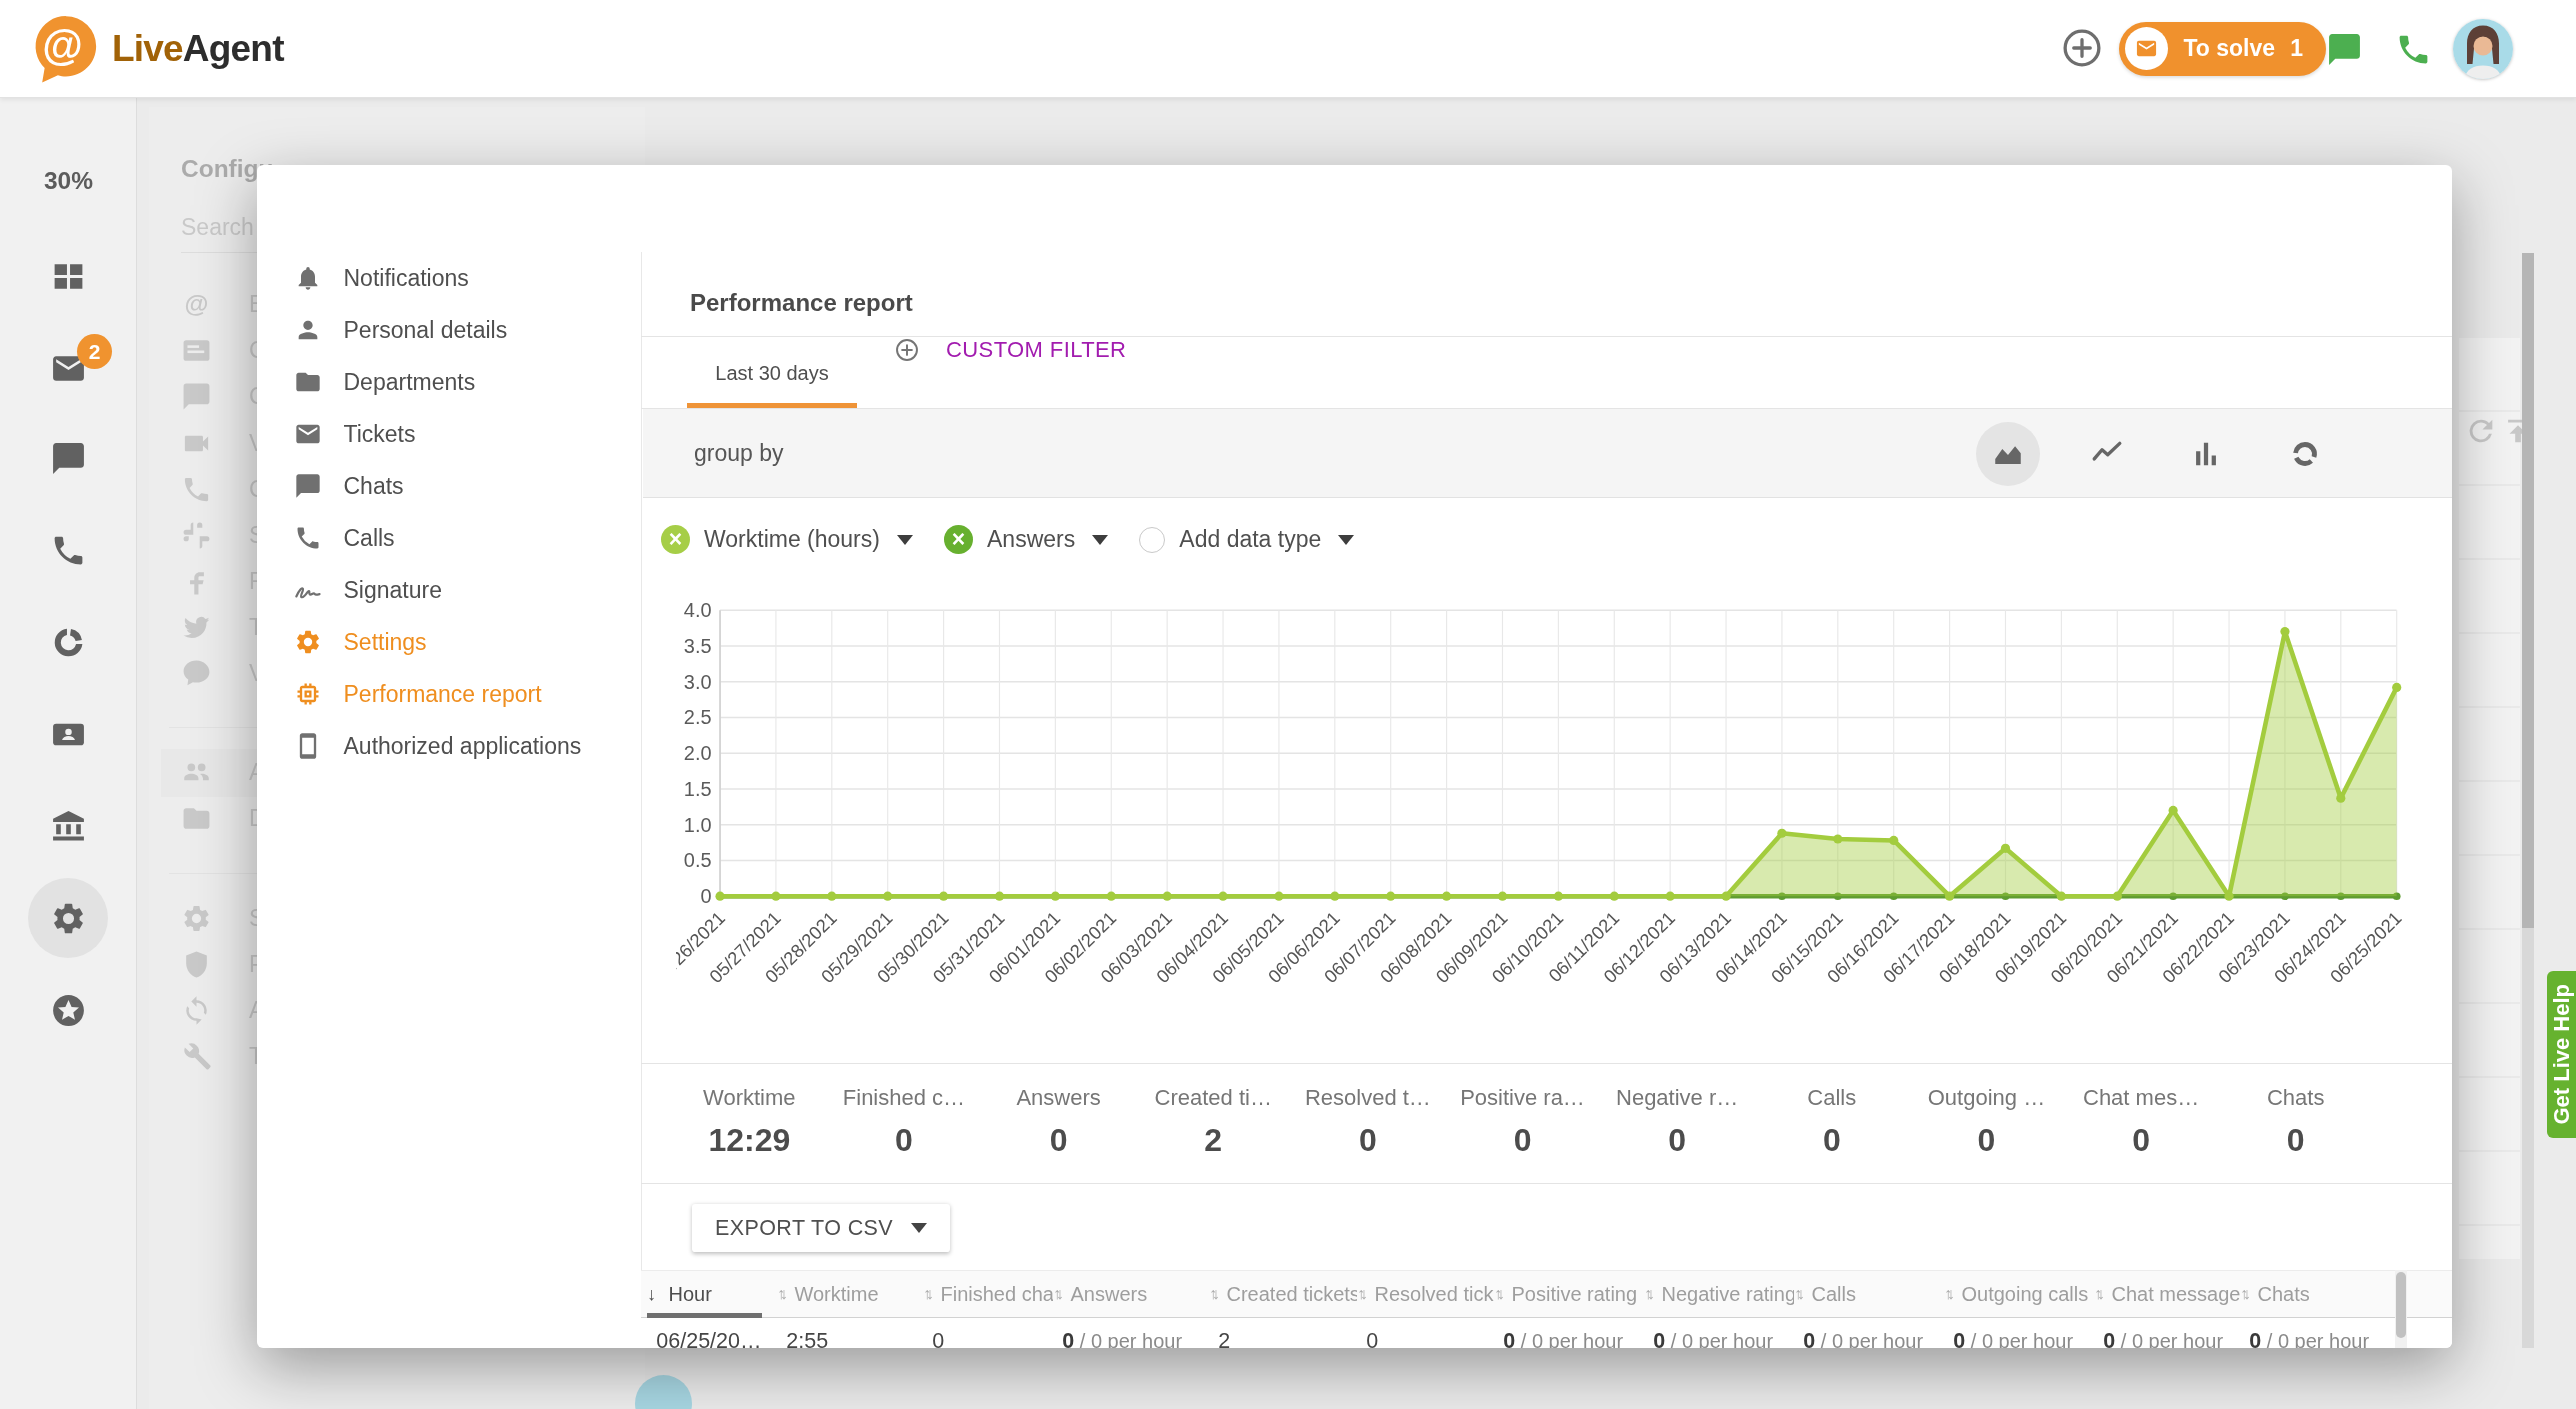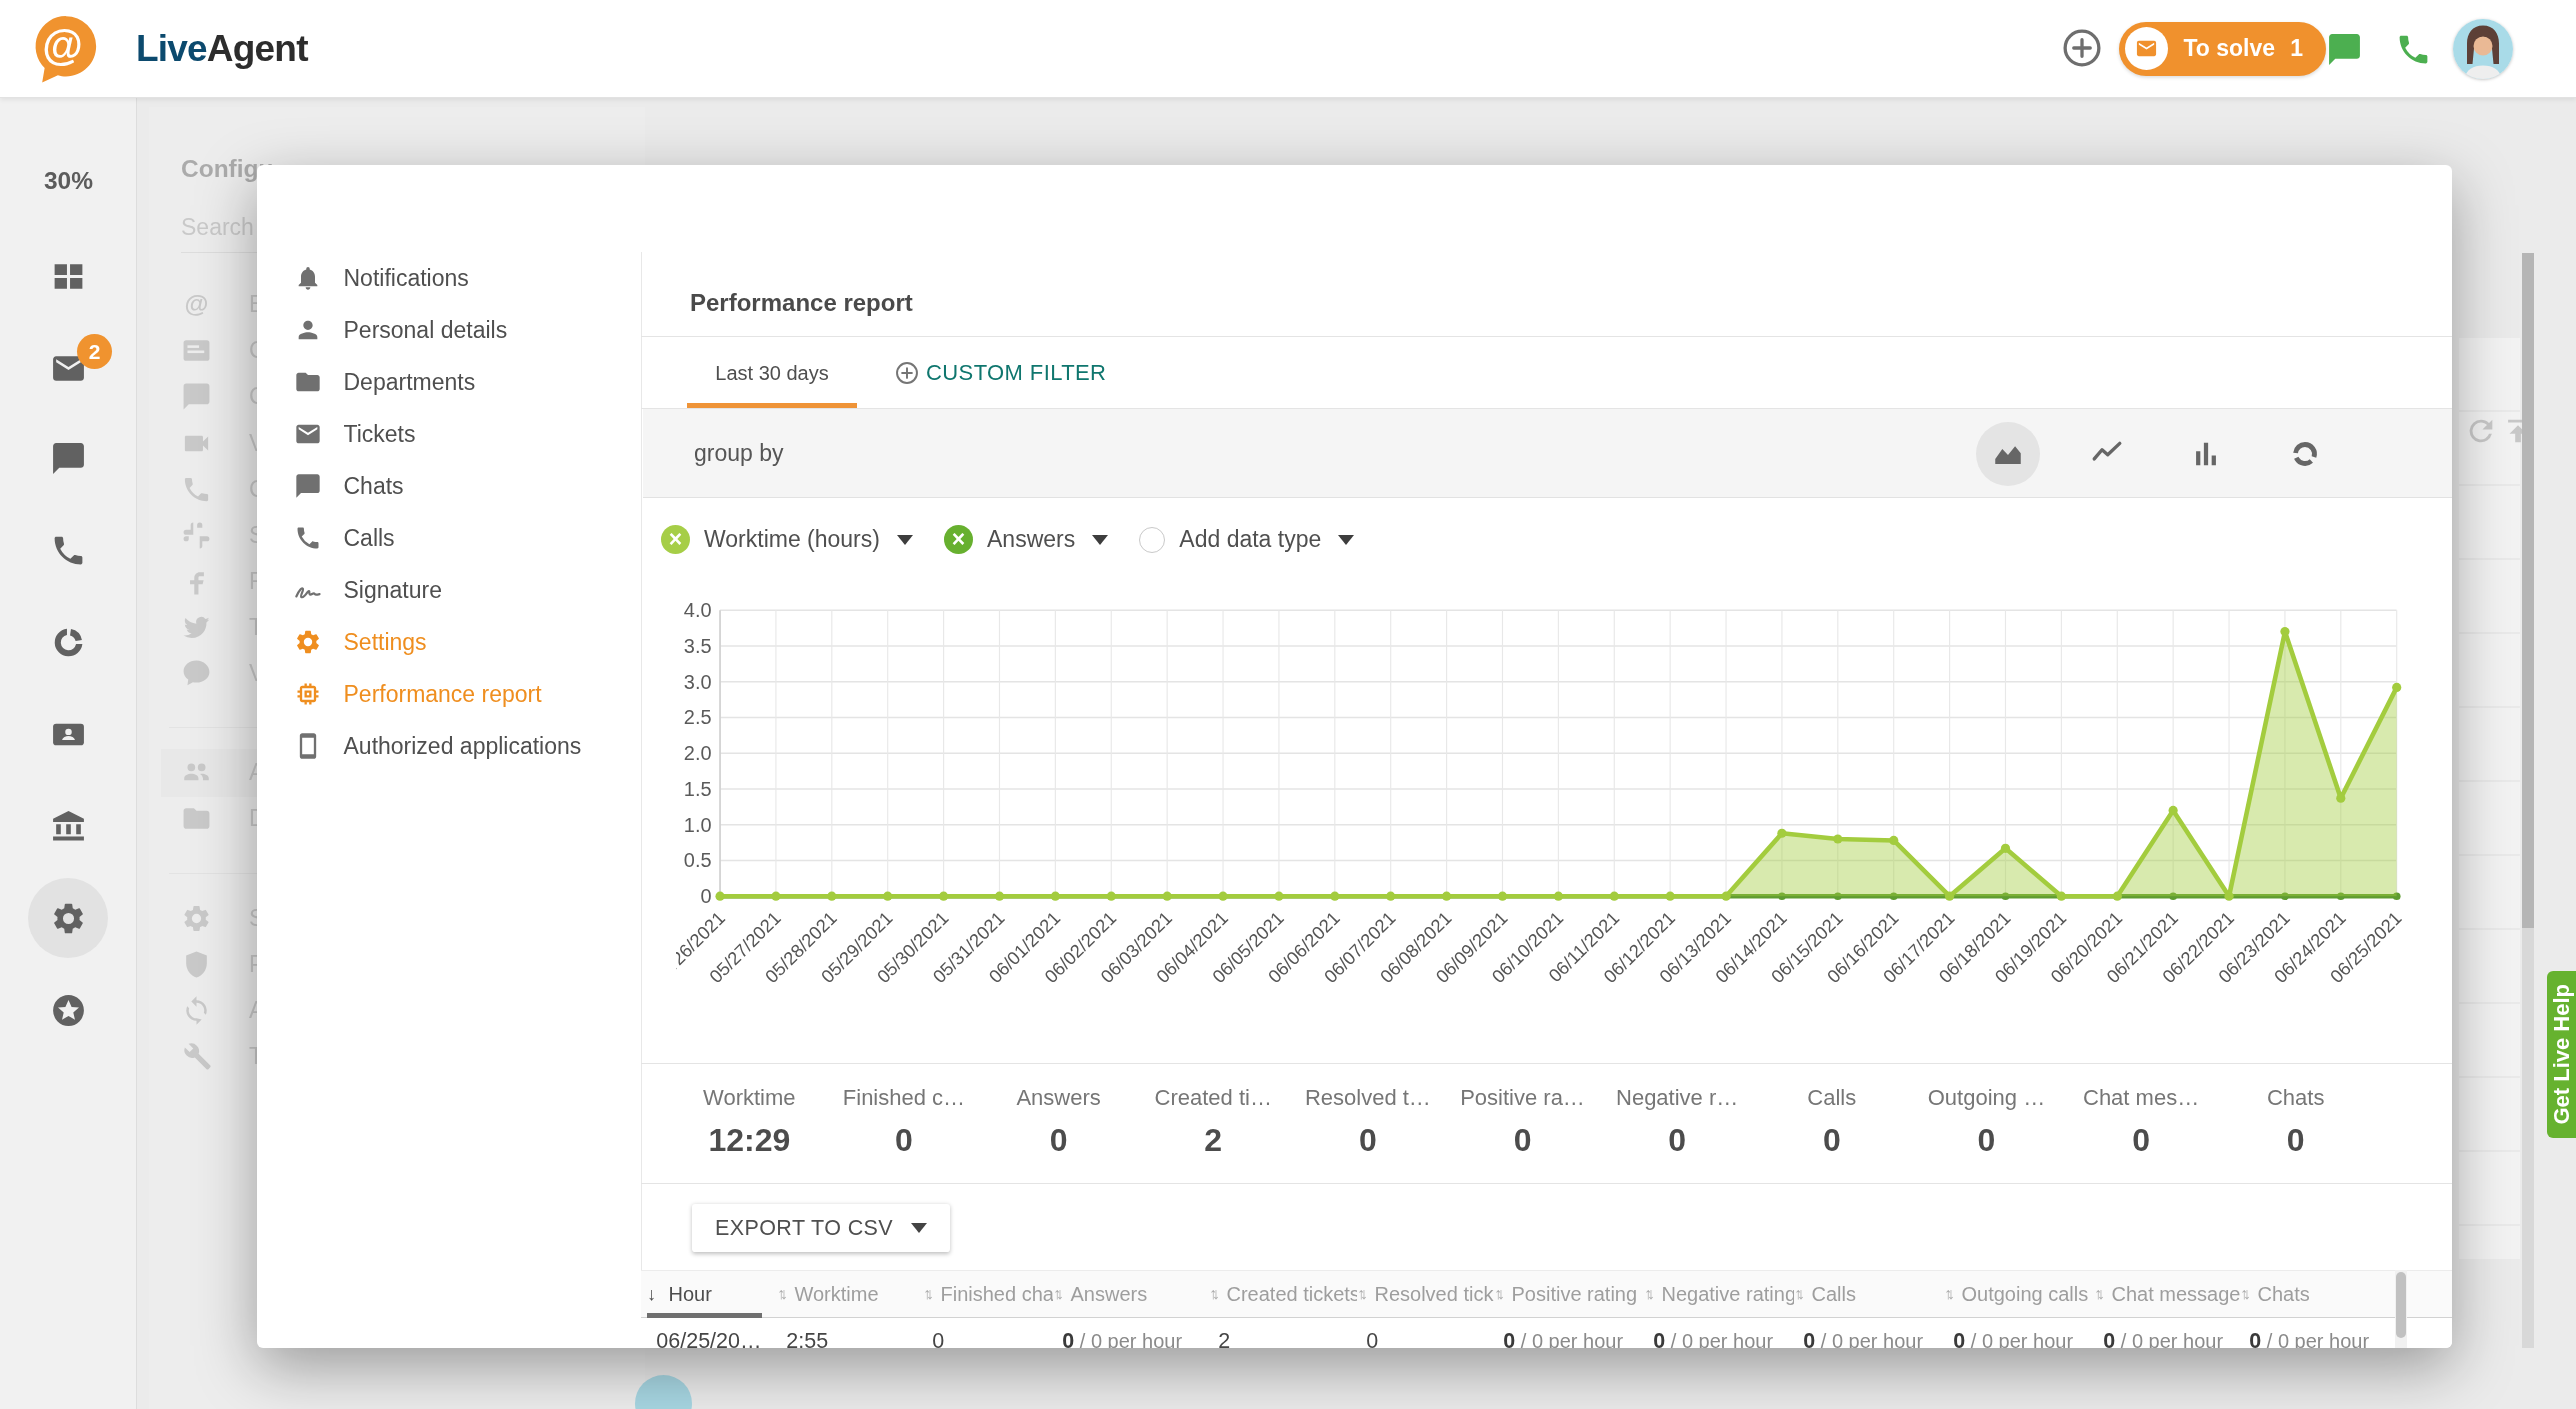--- a/index.html
+++ b/index.html
@@ -10,21 +10,21 @@
   }
   .abs { position:absolute; }
   svg { display:block; }
   .ic svg { width:100%; height:100%; fill:currentColor; }
   svg text { font-family:"Liberation Sans", sans-serif; }
 
   
   #topbar { left:0; top:0; width:2576px; height:98px; background:#fff; border-bottom:0.8px solid #e2e2e2; box-shadow:0 1.5px 4.6px rgba(0,0,0,.07); z-index:30; }
   #logo-bubble { left:28px; top:10.7px; width:74px; height:75px; }
   #logo-text { left:112px; top:28px; font-size:37px; font-weight:bold; letter-spacing:-0.8px; }
-  #logo-text .lv { color:#0c4a6e;margin-left:24px; } #logo-text .ag { color:#2d2d2d; }
+  #logo-text .lv { color:#a16207; } #logo-text .ag { color:#2d2d2d; }
   #btn-add { left:2060px; top:26px; width:44px; height:44px; color:#6e6e6e; }
   #pill { left:2119px; top:21.5px; height:54px; padding:0 23px 0 6.1px; background:#f0912d; border-radius:27px; display:flex; align-items:center; gap:15.3px; box-shadow:0 1.5px 3.8px rgba(0,0,0,.15); }
   #pill .env { width:43px; height:43px; border-radius:50%; background:#fff; display:flex; align-items:center; justify-content:center; }
   #pill .env svg { width:23px; height:23px; fill:#f0912d; }
   #pill .lbl { color:#fff; font-size:23px; font-weight:bold; }
   #pill .cnt { color:#fff; font-size:23px; font-weight:bold; }
   #btn-chat { left:2326px; top:31px; width:37px; height:37px; color:#4caf50; }
   #btn-phone { left:2395px; top:31px; width:37px; height:37px; color:#4caf50; }
   #avatar { left:2453px; top:19px; width:60px; height:60px; border-radius:50%; overflow:hidden; box-shadow:0 0.8px 3.1px rgba(0,0,0,.25); }
 
@@ -68,21 +68,21 @@
   .m-item.active { color:#ef8e1f; }
   .m-item.active .m-ic { color:#ef8e1f; }
   #menu-col-divider { position:absolute; left:384px; top:87px; width:0.8px; height:1095px; background:#e8e8e8; }
 
   #content { position:absolute; left:384px; top:87px; width:1811px; height:1095px; }
   #sec-title { position:absolute; left:49px; top:37px; font-size:24px; font-weight:bold; color:#4a4a4a; }
   .h-div { position:absolute; left:0; width:1811px; border-top:0.8px solid #e4e4e4; }
 
   #tab-active { position:absolute; left:46px; top:85px; width:170px; height:72px; display:flex; align-items:center; justify-content:center; font-size:20px; color:#4f4f4f; cursor:pointer; }
   #tab-bar { position:absolute; left:46px; top:151px; width:170px; height:6.1px; background:#ef9438; }
-  #tab-filter { position:absolute; left:253px; top:85px; height:72px; display:flex; align-items:center; gap:6px; color:#0f766e; cursor:pointer; }
+  #tab-filter { position:absolute; left:253px; top:85px; height:72px; display:flex; align-items:flex-start; gap:26px; color:#a21caf; cursor:pointer; }
   #tab-filter .ic { width:26px; height:26px; color:#757575; }
   #tab-filter span.t { font-size:22px; letter-spacing:0.4px; }
 
   #groupbar { position:absolute; left:2px; top:157px; width:1811px; height:89px; background:#f5f5f5; border-bottom:0.8px solid #e2e2e2; display:flex; align-items:center; padding-left:51px; }
   #groupby-label { font-size:23px; color:#555; margin-right:21.5px; }
   #groupby-options { display:flex; align-items:center; gap:34px; }
   .radio-opt { display:flex; align-items:center; gap:12.3px; cursor:pointer; }
   .radio { width:21.5px; height:21.5px; border-radius:50%; border:2.3px solid #8a8a8a; position:relative; flex:none; }
   .radio.sel { border-color:#ef9332; }
   .radio .dot { position:absolute; left:50%; top:50%; width:10.7px; height:10.7px; margin:-5.4px 0 0 -5.4px; border-radius:50%; background:#ef9332; }

